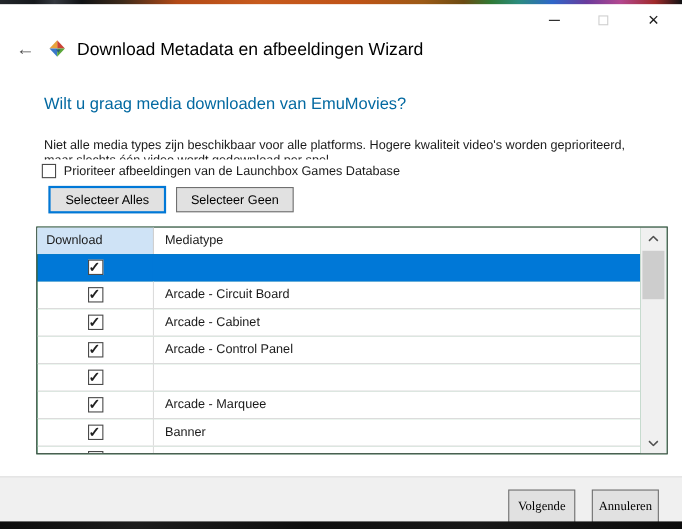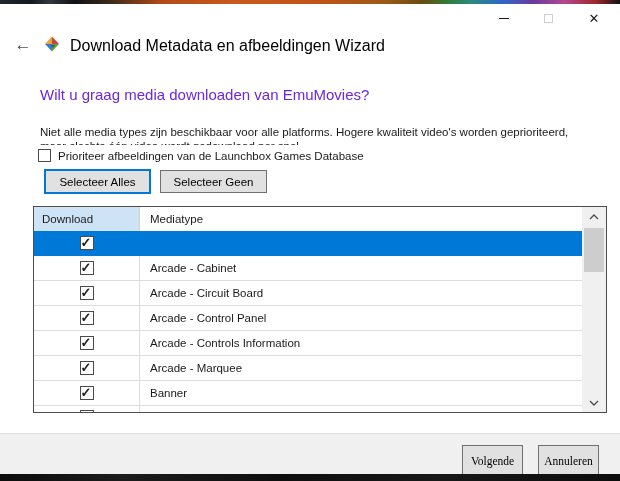--- a/index.html
+++ b/index.html
@@ -24,21 +24,21 @@
   .glyph-close { font-size:13px; color:#1a1a1a; line-height:1; }
 
   
   .navbar { position:absolute; top:32px; left:0; width:620px; height:26px; background:#fff; }
   .back-btn { position:absolute; left:10px; top:1px; width:26px; height:24px; display:flex; align-items:center; justify-content:center;
     font-size:17px; color:#4c4c4c; }
   .nav-icon { position:absolute; left:44px; top:4px; width:16px; height:16px; }
   .nav-title { position:absolute; left:70px; top:5px; font-size:16px; color:#000; white-space:nowrap; }
 
   
-  .heading { position:absolute; left:40px; top:86px; font-size:15px; color:#6d28d9; white-space:nowrap; }
+  .heading { position:absolute; left:40px; top:86px; font-size:15px; color:#0369a1; white-space:nowrap; }
 
   
   .para { position:absolute; left:40px; top:125px; width:560px; height:20px; overflow:hidden;
     font-size:11.5px; line-height:14px; color:#1a1a1a; }
   .para div { white-space:nowrap; }
 
   
   .prio-row { position:absolute; left:38px; top:148px; height:15px; display:flex; align-items:center; }
   .cb { width:13px; height:13px; background:#fff; border:1px solid #4a4a4a; position:relative; flex:0 0 auto; }
   .cb.checked::after { content:"\2713"; position:absolute; left:0px; top:-2px; font-size:13px; font-weight:bold; color:#1f1f1f; }
@@ -141,39 +141,38 @@
     <div class="rows">
       <div class="row selected">
         <div class="cell-check">
           <div class="cb checked"></div>
         </div>
       </div>
       <div class="row">
         <div class="cell-check">
           <div class="cb checked"></div>
         </div>
+        <div class="cell-label">Arcade - Circuit Board</div>
+      </div>
+      <div class="row">
+        <div class="cell-check">
+          <div class="cb checked"></div>
+        </div>
         <div class="cell-label">Arcade - Cabinet</div>
       </div>
       <div class="row">
         <div class="cell-check">
           <div class="cb checked"></div>
         </div>
-        <div class="cell-label">Arcade - Circuit Board</div>
-      </div>
-      <div class="row">
-        <div class="cell-check">
-          <div class="cb checked"></div>
-        </div>
         <div class="cell-label">Arcade - Control Panel</div>
       </div>
       <div class="row">
         <div class="cell-check">
           <div class="cb checked"></div>
         </div>
-        <div class="cell-label">Arcade - Controls Information</div>
       </div>
       <div class="row">
         <div class="cell-check">
           <div class="cb checked"></div>
         </div>
         <div class="cell-label">Arcade - Marquee</div>
       </div>
       <div class="row">
         <div class="cell-check">
           <div class="cb checked"></div>

